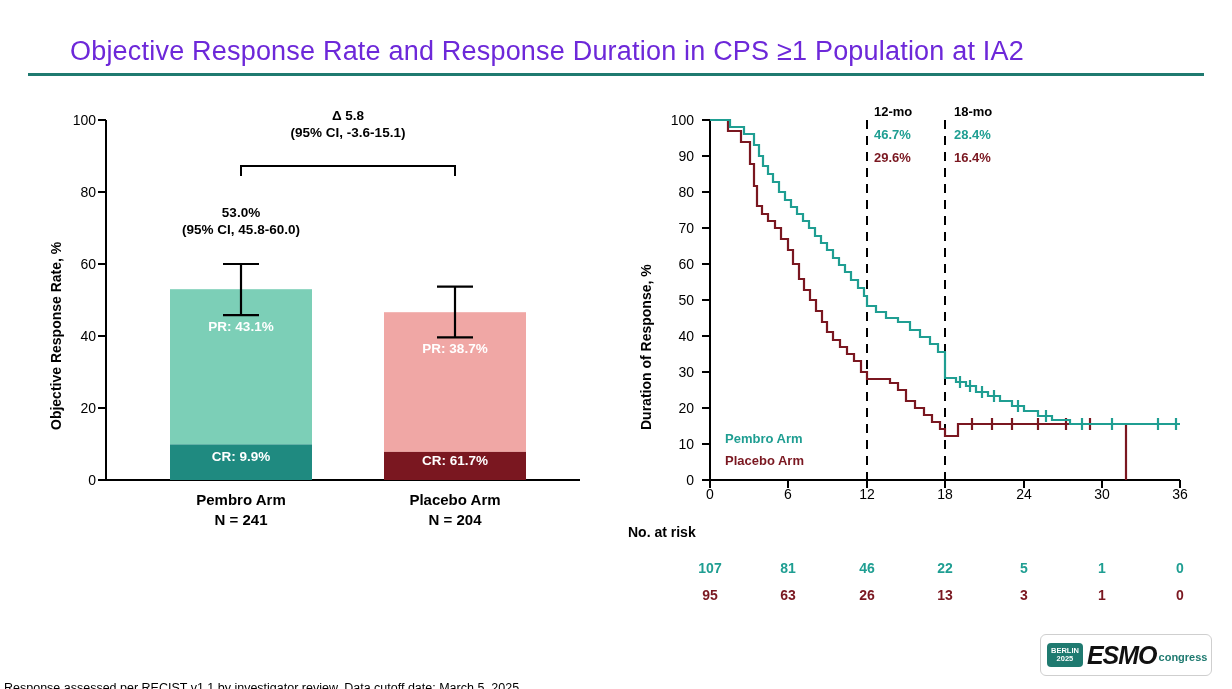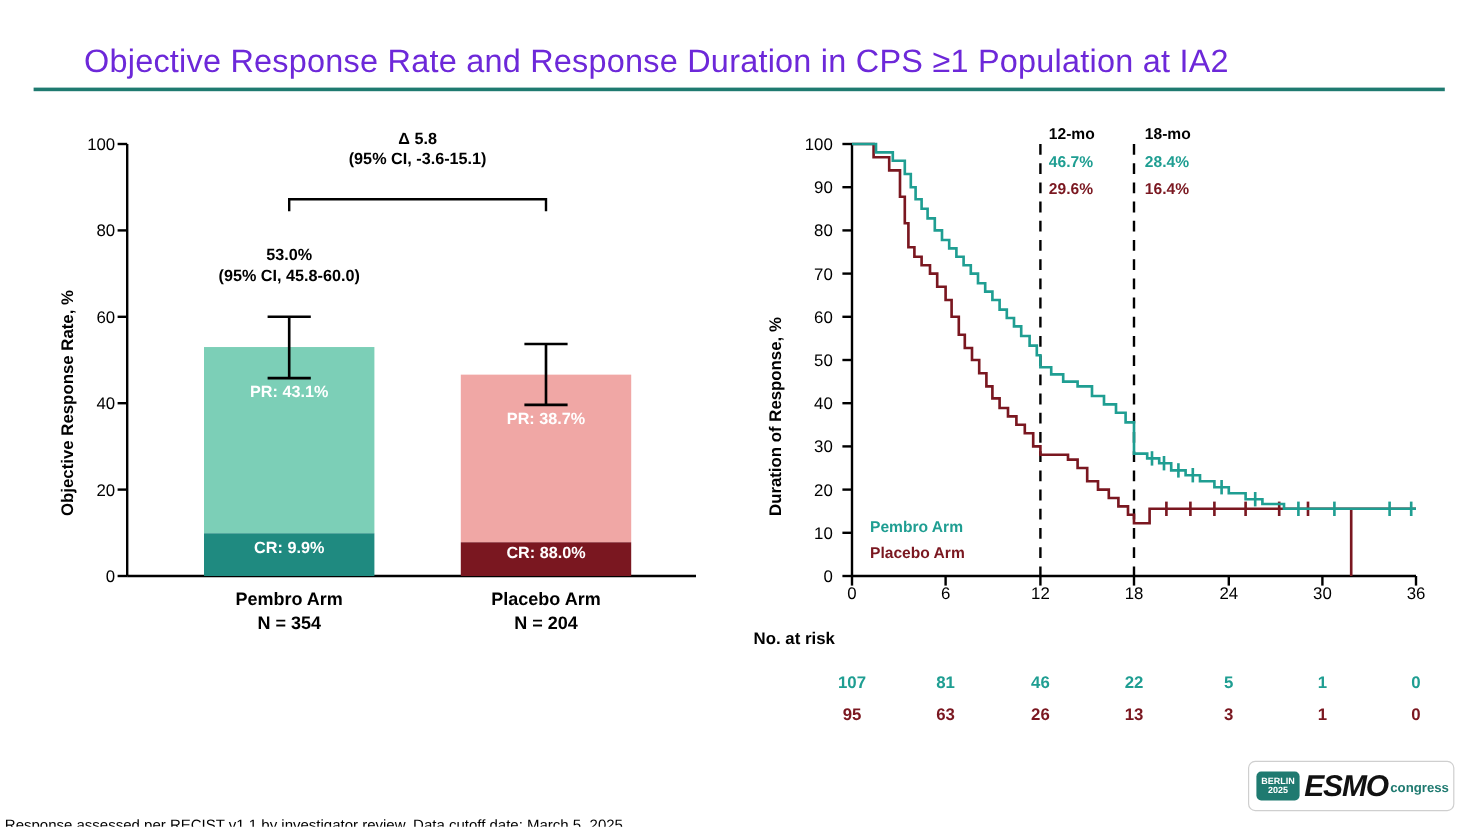--- a/index.html
+++ b/index.html
@@ -126,25 +126,25 @@
   </div>
 
   <div class="annot" style="left:121px;top:105px;width:200px;">
     <span>53.0%</span><br>
     <span>(95% CI, 45.8-60.0)</span>
   </div>
 
   <div class="bar-seg-label" style="left:150px;top:219px;width:142px;">PR: 43.1%</div>
   <div class="bar-seg-label" style="left:150px;top:349px;width:142px;">CR: 9.9%</div>
   <div class="bar-seg-label" style="left:364px;top:241px;width:142px;text-align:center;">PR: 38.7%</div>
-  <div class="bar-seg-label" style="left:364px;top:353px;width:142px;">CR: 88.0%</div>
+  <div class="bar-seg-label" style="left:364px;top:353px;width:142px;">CR: 61.7%</div>
 
   <div class="cat-label" style="left:131px;top:390px;width:180px;">
     <span>Pembro Arm</span><br>
-    <span>N = 354</span>
+    <span>N = 241</span>
   </div>
   <div class="cat-label" style="left:345px;top:390px;width:180px;">
     <span>Placebo Arm</span><br>
     <span>N = 204</span>
   </div>
 </div>
 
 <div id="right-panel">
 
   <div class="axis-label-y" style="left:18px;top:330px;">Duration of Response, %</div>

